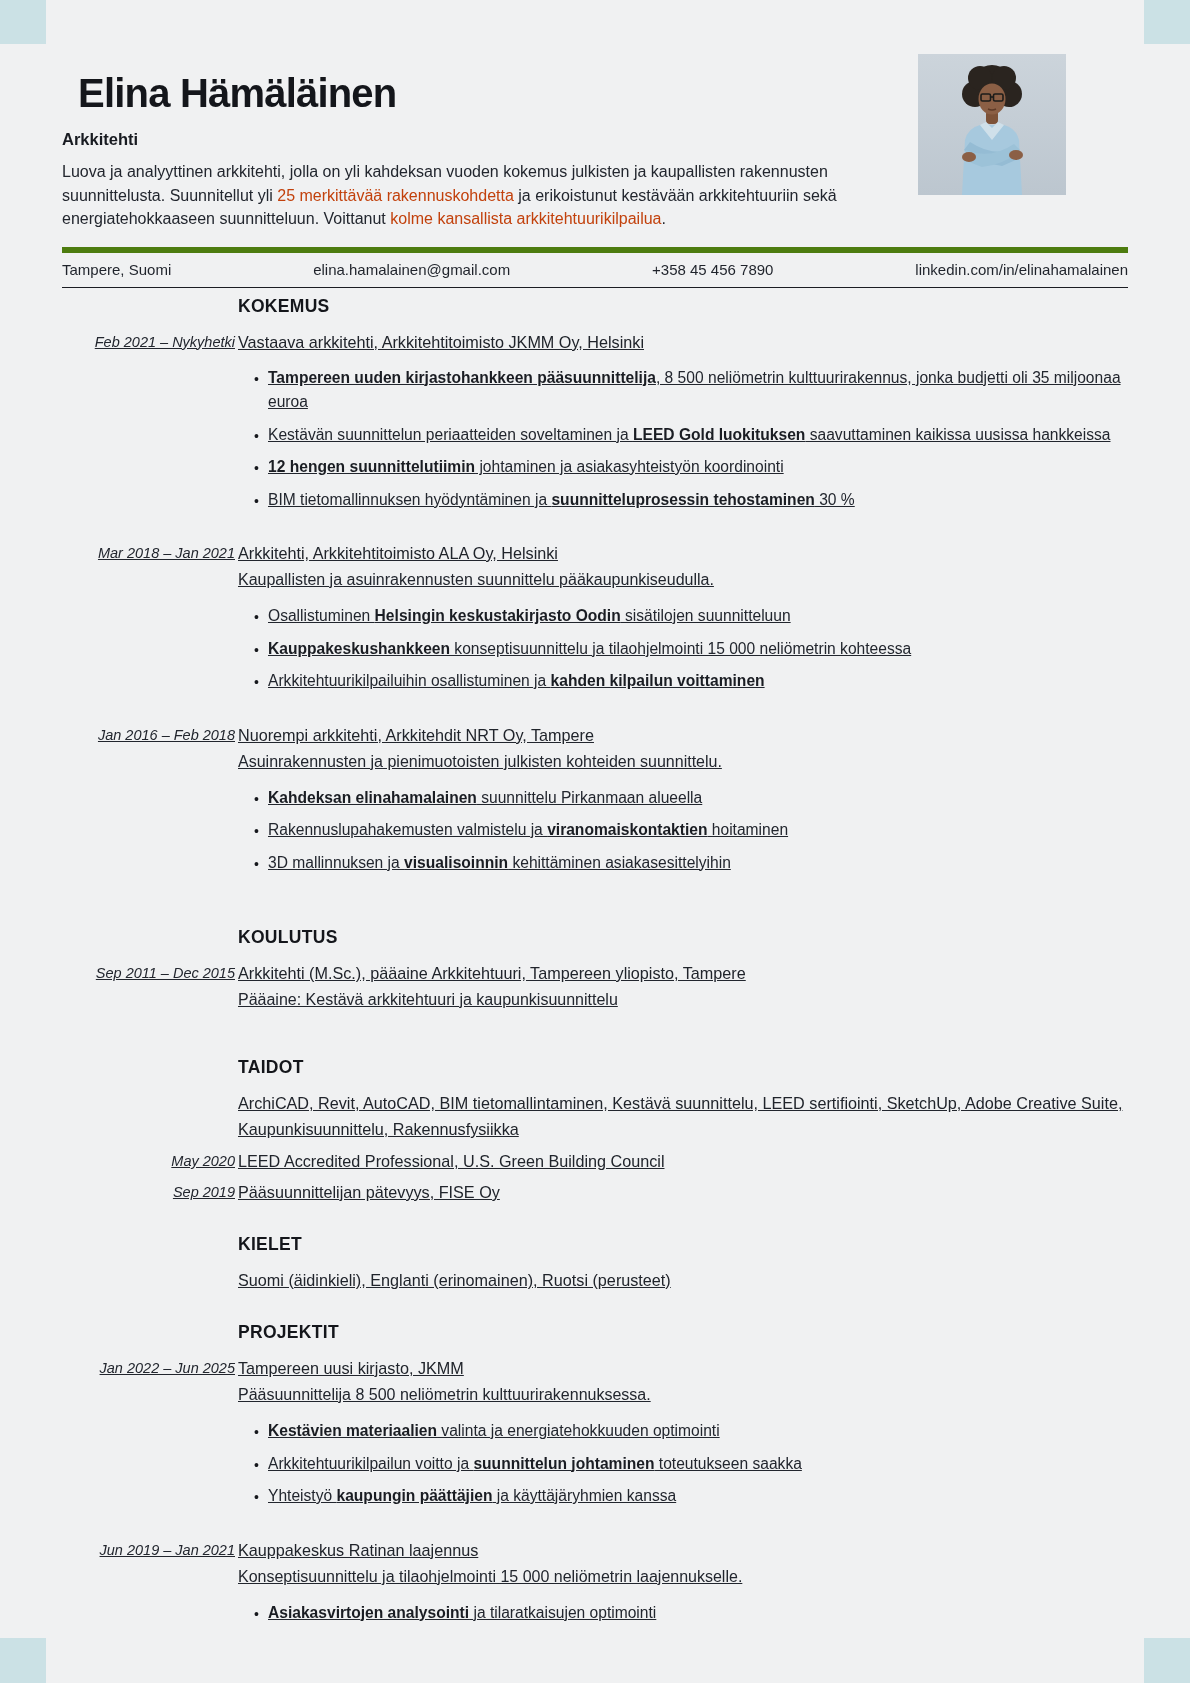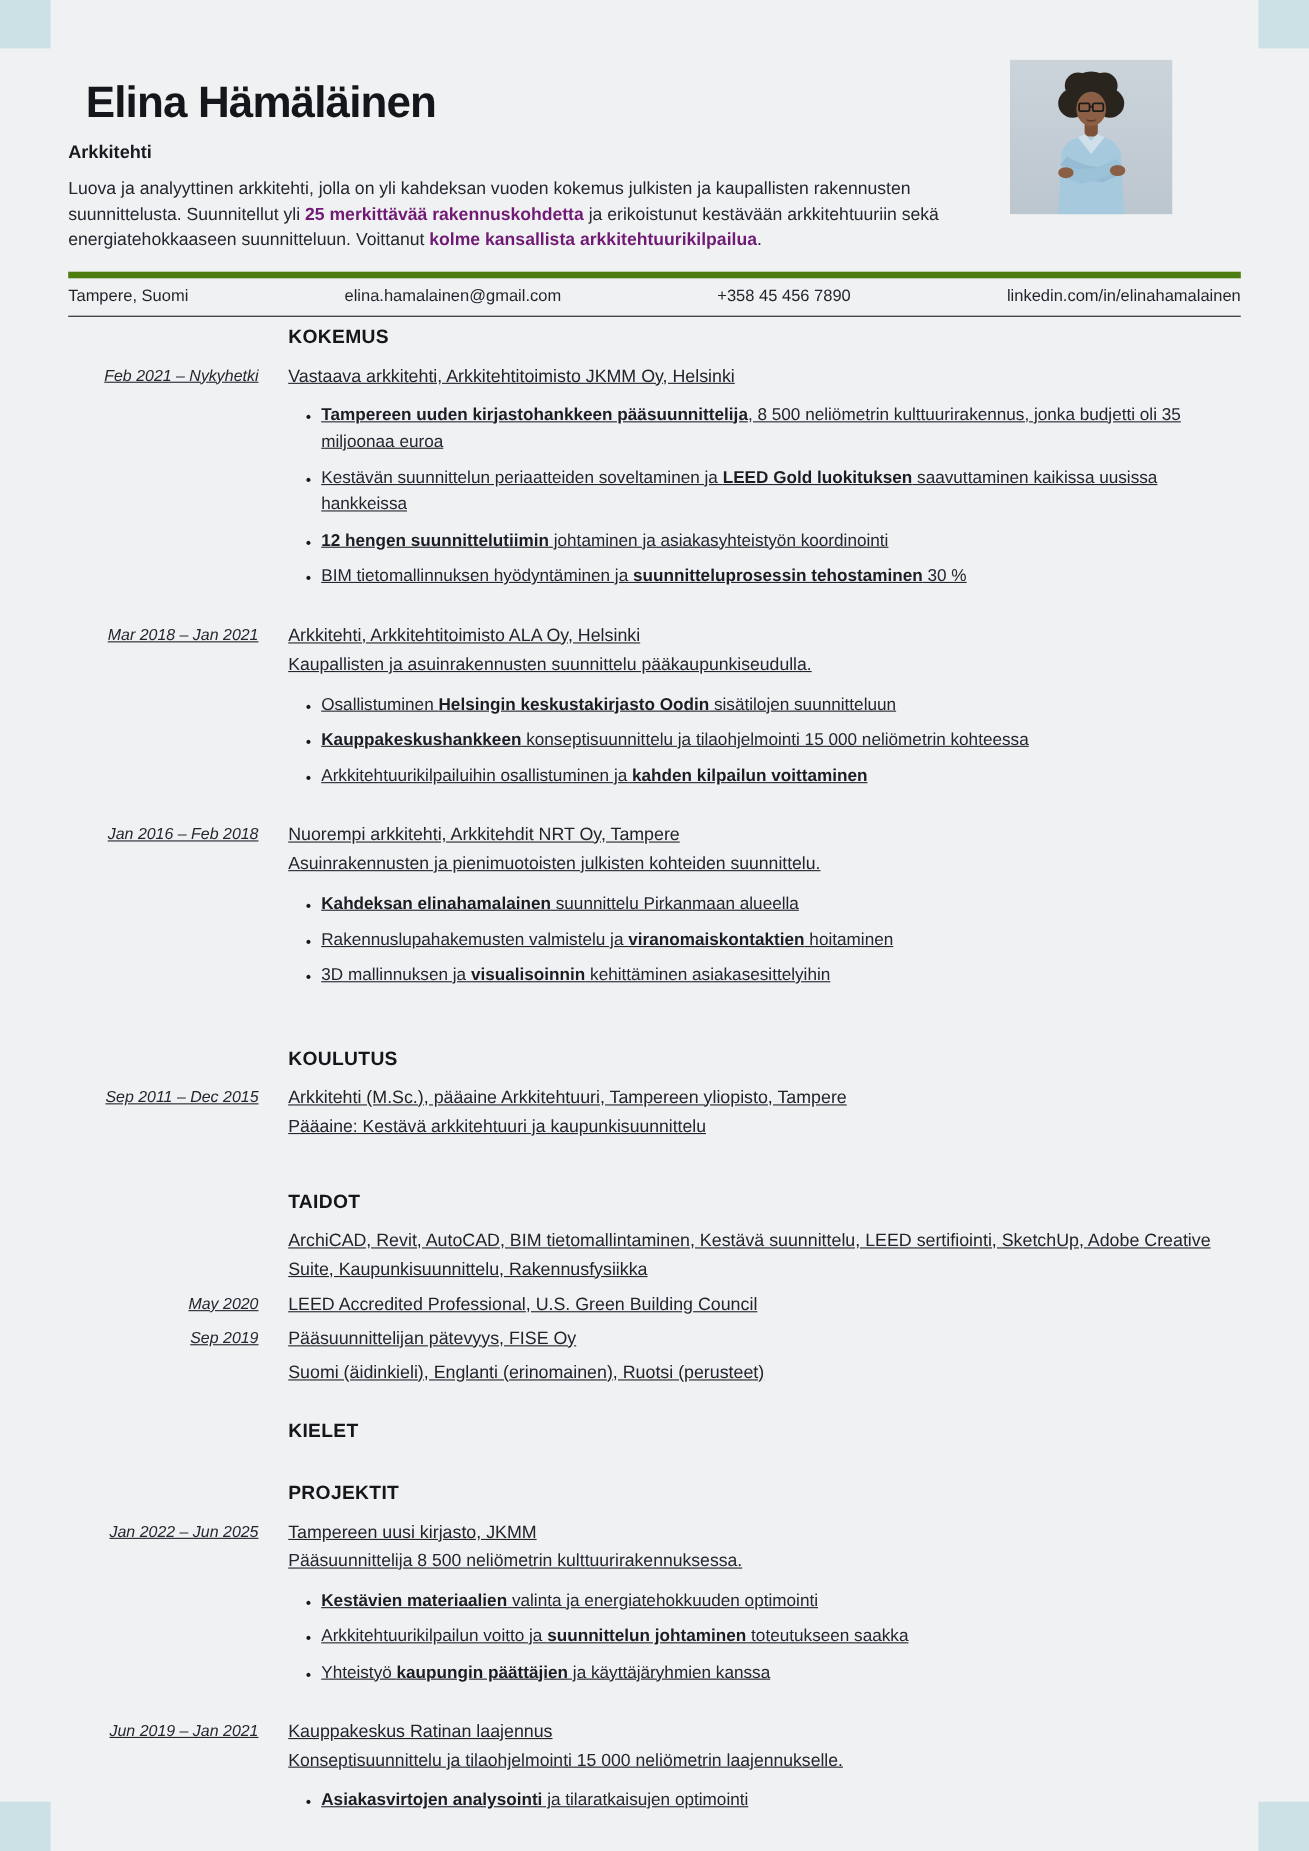--- a/index.html
+++ b/index.html
@@ -16,34 +16,34 @@
   .corner.bl{bottom:0;left:0;height:45px;}
   .corner.br{bottom:0;right:0;height:45px;}
 
   .page{position:relative;padding:0 62px;}
 
   
   header{padding-top:56px;position:relative;}
   h1{margin:16px;font-size:40px;line-height:42px;font-weight:700;letter-spacing:-0.8px;color:#14161b;}
   .job-title{margin-top:11px;font-size:16.5px;font-weight:700;color:#181b21;}
   .summary{margin:11px 0 0 0;width:850px;font-size:16px;line-height:23.5px;color:#22262e;}
-  .summary b{font-weight:700;color:#701a75;}
+  .summary b{font-weight:400;color:#c2410c;}
   .photo{position:absolute;top:54px;right:62px;width:148px;height:141px;overflow:hidden;}
   .photo svg{display:block;}
 
   
   .contact-bar{
     margin-top:16px;display:flex;justify-content:space-between;align-items:center;
     border-top:6px solid #4d7c0f;border-bottom:1.5px solid #1b1d23;
     padding:8px 0 9px 0;font-size:15px;color:#1f232b;
   }
 
   
   main{padding-bottom:40px;}
-  .row{display:grid;grid-template-columns:173px 1fr;column-gap:27px;}
+  .row{display:grid;grid-template-columns:173px 1fr;column-gap:3px;}
   .sec-heading{margin:24px 0 12px 0;font-size:17.5px;font-weight:700;letter-spacing:0.3px;color:#14161b;}
   .section:first-child .sec-heading{margin-top:8px;}
   .date-cell{text-align:right;font-style:italic;font-size:14.5px;line-height:25px;color:#22262e;padding-top:1px;white-space:nowrap;}
   .entry{margin-bottom:20px;text-decoration:underline;}
   .entry.compact{margin-bottom:5px;}
   .entry-title{font-size:16.2px;line-height:26px;color:#20242b;}
   .entry-subtitle{font-size:16px;line-height:26px;margin-top:1px;color:#22262e;}
   ul.bullets{list-style:none;margin:11px 0 0 0;padding:0 0 0 30px;}
   ul.bullets li{position:relative;font-size:15.6px;line-height:24.5px;margin-bottom:8px;color:#22262e;}
   ul.bullets li::before{content:"•";position:absolute;left:-14px;top:1px;font-size:14px;color:#16181d;}
@@ -193,29 +193,29 @@
           </div>
         </div>
         <div class="row entry compact">
           <div class="date-cell">Sep 2019</div>
           <div class="entry-body">
             <div class="entry-title">Pääsuunnittelijan pätevyys, FISE Oy</div>
           </div>
         </div>
       </div>
       <div class="section">
+        <div class="row">
+          <div class="date-cell"></div>
+          <h2 class="sec-heading">KIELET</h2>
+        </div>
         <div class="row entry compact">
           <div class="date-cell"></div>
           <div class="entry-body">
             <div class="entry-title">Suomi (äidinkieli), Englanti (erinomainen), Ruotsi (perusteet)</div>
           </div>
-        </div>
-        <div class="row">
-          <div class="date-cell"></div>
-          <h2 class="sec-heading">KIELET</h2>
         </div>
       </div>
       <div class="section">
         <div class="row">
           <div class="date-cell"></div>
           <h2 class="sec-heading">PROJEKTIT</h2>
         </div>
         <div class="row entry">
           <div class="date-cell">Jan 2022 – Jun 2025</div>
           <div class="entry-body">

